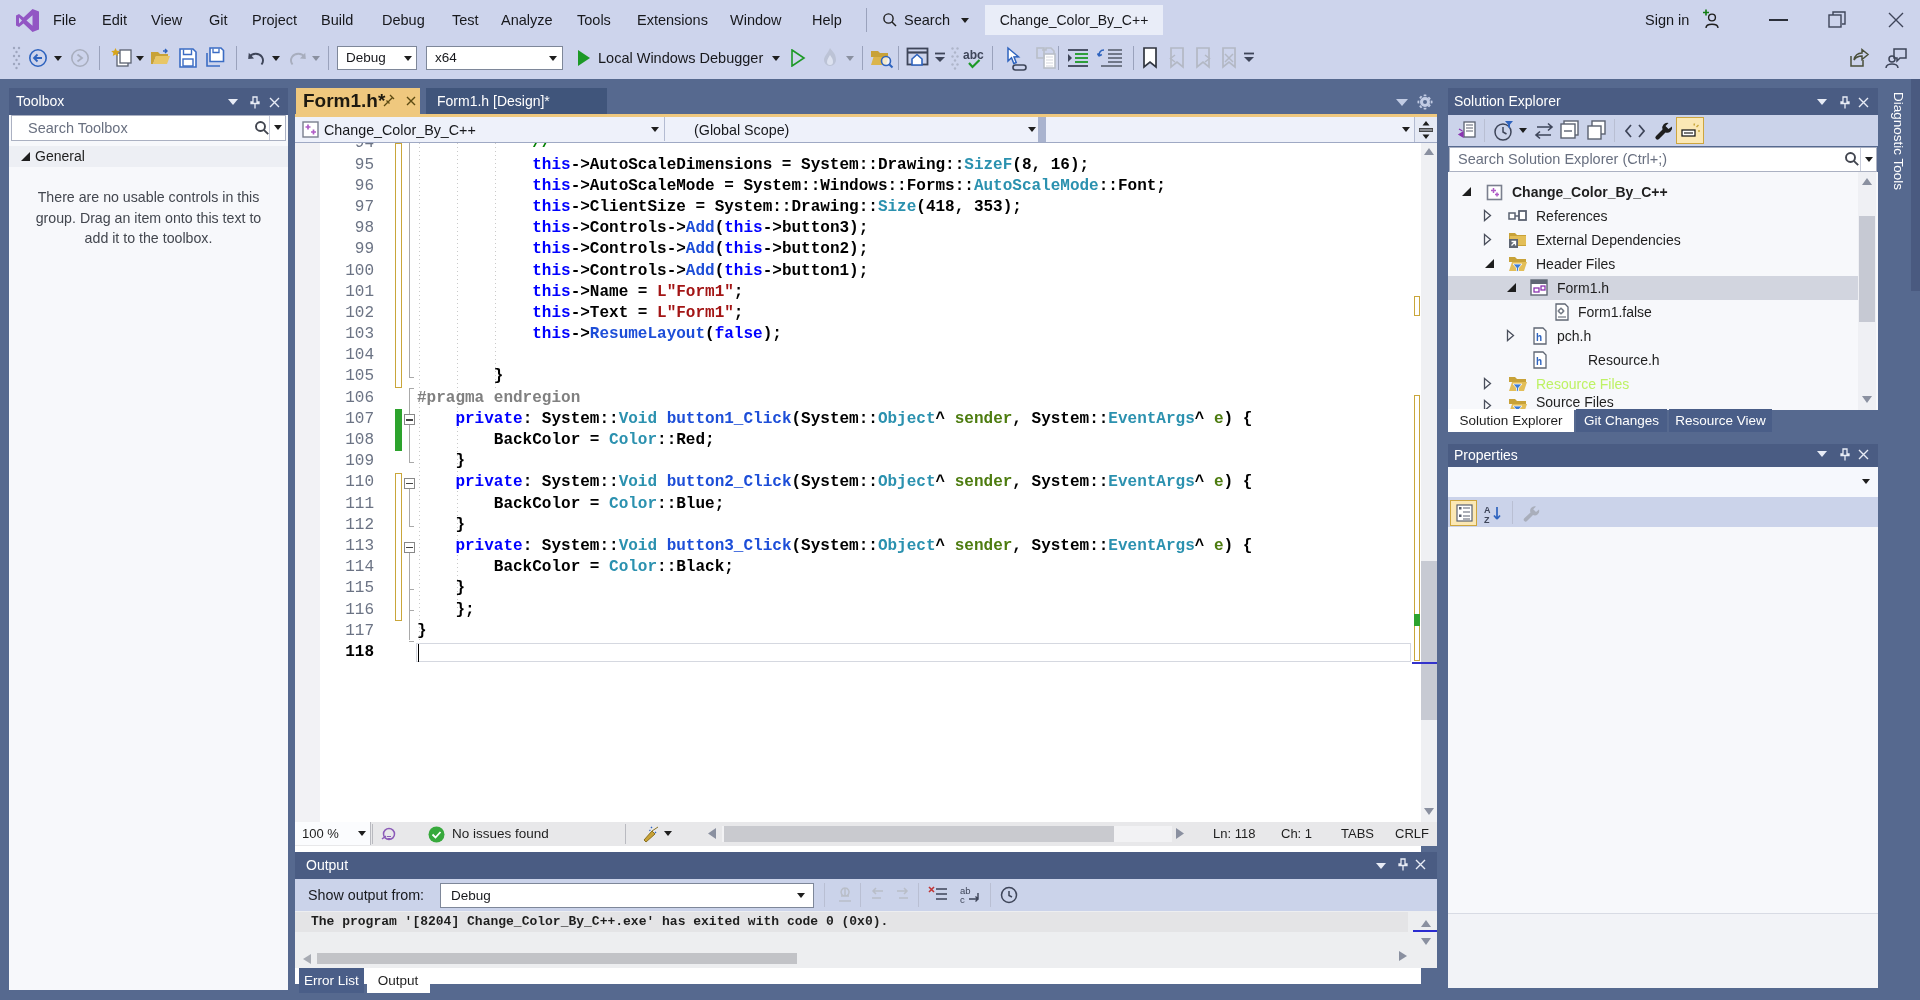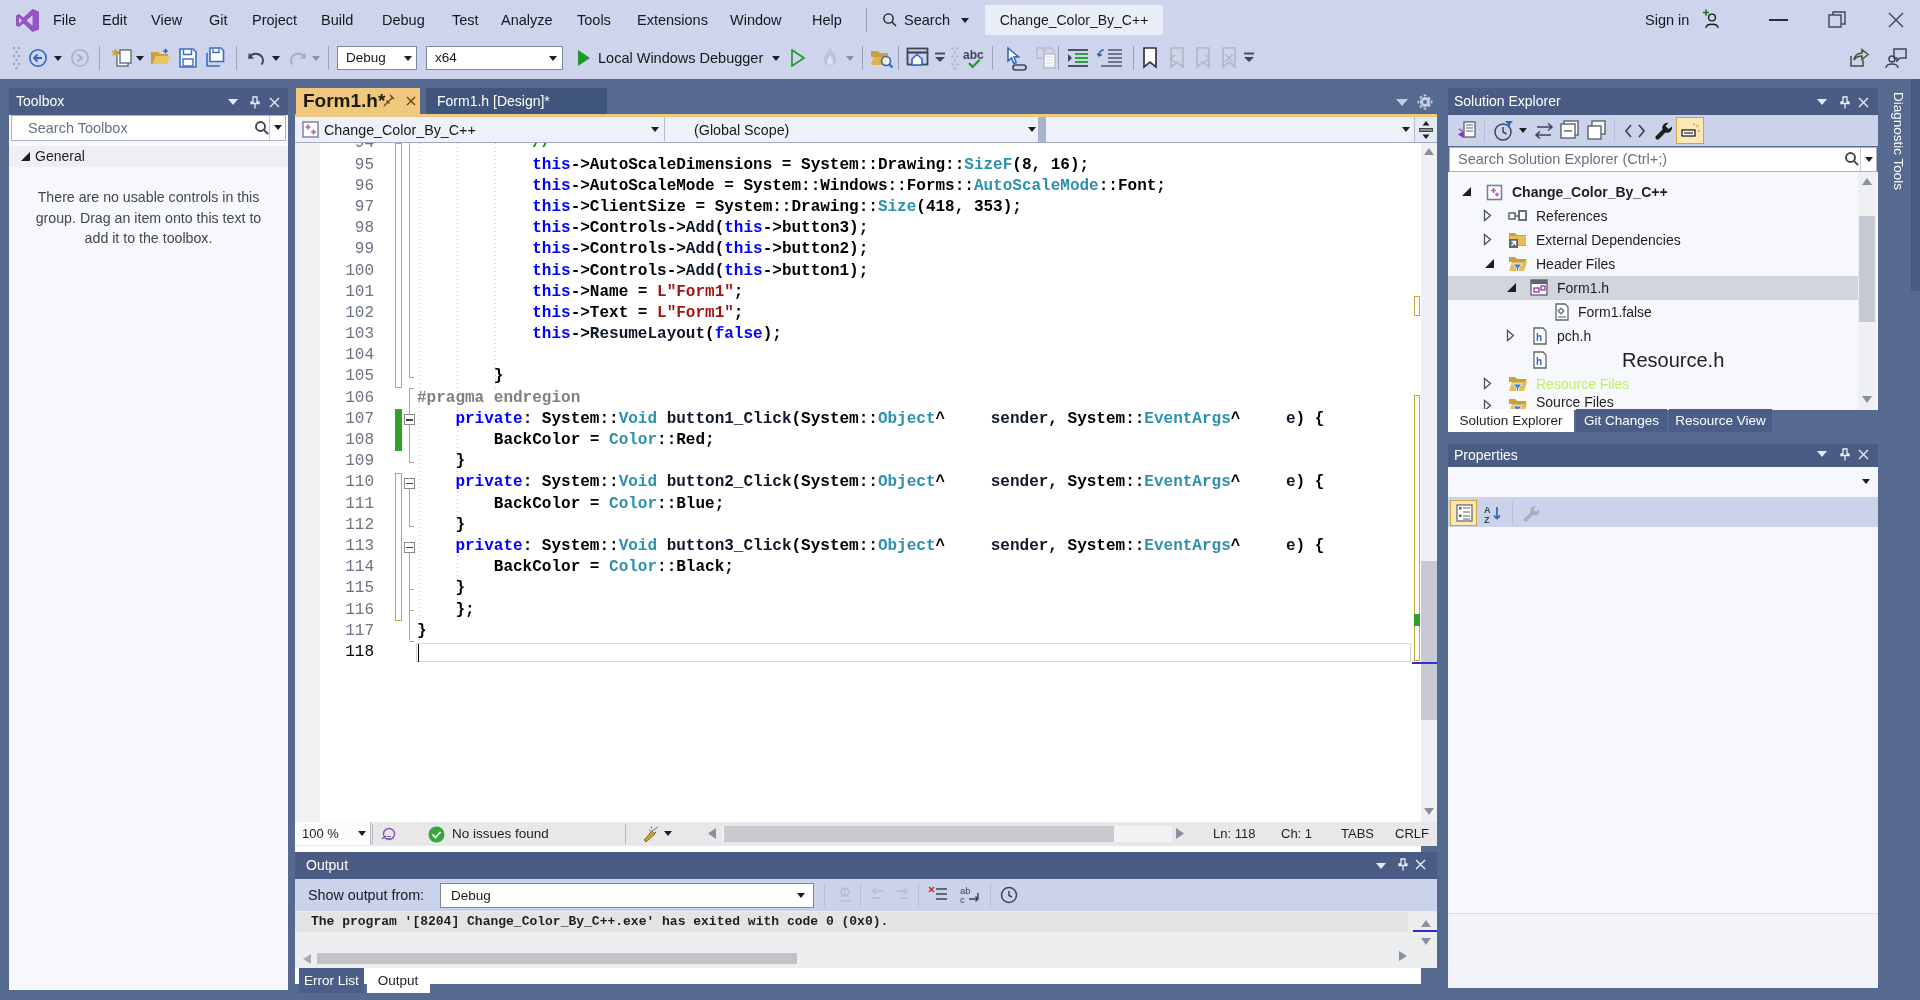--- a/index.html
+++ b/index.html
@@ -14,22 +14,22 @@
   .combo { background:#fff; border:1px solid #7E8799; font-size:13.5px; color:#17181C; }
   .carr { width:0; height:0; border-left:4px solid transparent; border-right:4px solid transparent; border-top:5px solid #1E1E1E; }
   .panel-title { color:#FFFFFF; font-size:14px; }
   .ptoolbar { background:#CBD3EA; }
   .searchbox { background:#FFFFFF; border:1px solid #ABB1C2; color:#697080; font-size:14.5px; }
   .treebody { background:#F7F8FB; }
   .tab-on { background:#FFFFFF; color:#1E1E1E; }
   .tab-off { background:#4A5E88; color:#FFFFFF; }
   .cl { height:21.2px; line-height:21.2px; white-space:pre; font-family:"Liberation Mono", monospace; font-size:16px; font-weight:bold; color:#000; }
   .ln { height:21.2px; line-height:21.2px; text-align:right; font-family:"Liberation Mono", monospace; font-size:16px; color:#6B7384; }
-  .k { color:#0000FF; } .t { color:#2B91AF; } .s { color:#A31515; } .f { color:#0f172a; }
-  .c { color:#008000; } .g { color:#0f172a;margin-left:36px; } .pp { color:#808080; }
+  .k { color:#0000FF; } .t { color:#2B91AF; } .s { color:#A31515; } .f { color:#1d4ed8; }
+  .c { color:#008000; } .g { color:#4d7c0f; } .pp { color:#808080; }
 </style>
 </head>
 <body>
 <div id="app">
 
 <div class="abs titlebar"></div>
 <div class="abs toolbar"></div>
 
 <svg class="abs" style="left:15px;top:8px" width="25" height="25" viewBox="0 0 25 25">
  <path fill="#9256C4" d="M17.5 1 L24 3.5 L24 21.5 L17.5 24 L8.5 15.5 L4 19 L1 17.5 L1 7.5 L4 6 L8.5 9.5 Z M4 9.5 L4 15.5 L7 12.5 Z M11.5 12.5 L17.5 17.8 L17.5 7.2 Z"></path>
@@ -327,21 +327,21 @@
         <div class="ln">108</div>
         <div class="ln">109</div>
         <div class="ln">110</div>
         <div class="ln">111</div>
         <div class="ln">112</div>
         <div class="ln">113</div>
         <div class="ln">114</div>
         <div class="ln">115</div>
         <div class="ln">116</div>
         <div class="ln">117</div>
-        <div class="ln" style="color:#000;font-weight:normal">118</div>
+        <div class="ln" style="color:#000;font-weight:bold">118</div>
  </div>
 
  <div class="abs" style="left:99.5px;top:0px;width:7px;height:245px;border:1.6px solid #C9A63A;background:#FFFFFF"></div>
  <div class="abs" style="left:99.5px;top:266px;width:7px;height:42.4px;background:#2DA32D"></div>
  <div class="abs" style="left:99.5px;top:329.6px;width:7px;height:148.5px;border:1.6px solid #C9A63A;background:#FFFFFF"></div>
 
  <div class="abs" style="left:114px;top:0px;width:1px;height:234px;background:#A9A9A9"></div>
  <div class="abs" style="left:114px;top:233.5px;width:5px;height:1px;background:#A9A9A9"></div>
  <div class="abs" style="left:109px;top:271.3px;width:11px;height:11px;border:1px solid #888;background:#fff"></div>
  <div class="abs" style="left:111px;top:276.3px;width:7px;height:1.4px;background:#444"></div>
@@ -635,21 +635,21 @@
     </svg>
 <svg class="abs" style="left:1532px;top:327px" width="16" height="18" viewBox="0 0 16 18">
  <path d="M2 1 h9 l3 3 v13 H2 Z" fill="#fff" stroke="#5F6673" stroke-width="1.3"></path>
  <text x="4" y="14" font-size="10" font-weight="bold" font-family="Liberation Sans" fill="#2E63BE">h</text>
 </svg>
 <div class="abs" style="left:1557px;top:324px;height:24px;line-height:24px;font-size:14px;color:#1E1E1E">pch.h</div>
 <svg class="abs" style="left:1532px;top:351px" width="16" height="18" viewBox="0 0 16 18">
  <path d="M2 1 h9 l3 3 v13 H2 Z" fill="#fff" stroke="#5F6673" stroke-width="1.3"></path>
  <text x="4" y="14" font-size="10" font-weight="bold" font-family="Liberation Sans" fill="#2E63BE">h</text>
 </svg>
-<div class="abs" style="left:1622px;top:348px;height:24px;line-height:24px;font-size:20px;color:#1E1E1E">Resource.h</div>
+<div class="abs" style="left:1588px;top:348px;height:24px;line-height:24px;font-size:14px;color:#1E1E1E">Resource.h</div>
 <svg class="abs" style="left:1483px;top:377px" width="9" height="13" viewBox="0 0 9 13">
       <path d="M1.5 1.5 L7.5 6.5 L1.5 11.5 Z" fill="none" stroke="#4A4F5C" stroke-width="1.3"></path>
     </svg>
 <svg class="abs" style="left:1508px;top:375px" width="19" height="17" viewBox="0 0 19 17">
  <path d="M1 2 h6 l2 2 h9 v3 H1 Z" fill="#C8A238"></path>
  <path d="M1 16 L4 7 h15 l-3 9 Z" fill="#E3BE58"></path>
  <path d="M5 9 h9 l-3.5 4 v4 l-2 -1.5 v-2.5 Z" fill="#3A7BD5" stroke="#fff" stroke-width="0.8"></path>
 </svg>
 <div class="abs" style="left:1536px;top:372px;height:24px;line-height:24px;font-size:14px;color:#bef264">Resource Files</div>
 <svg class="abs" style="left:1483px;top:399px" width="9" height="13" viewBox="0 0 9 13">

